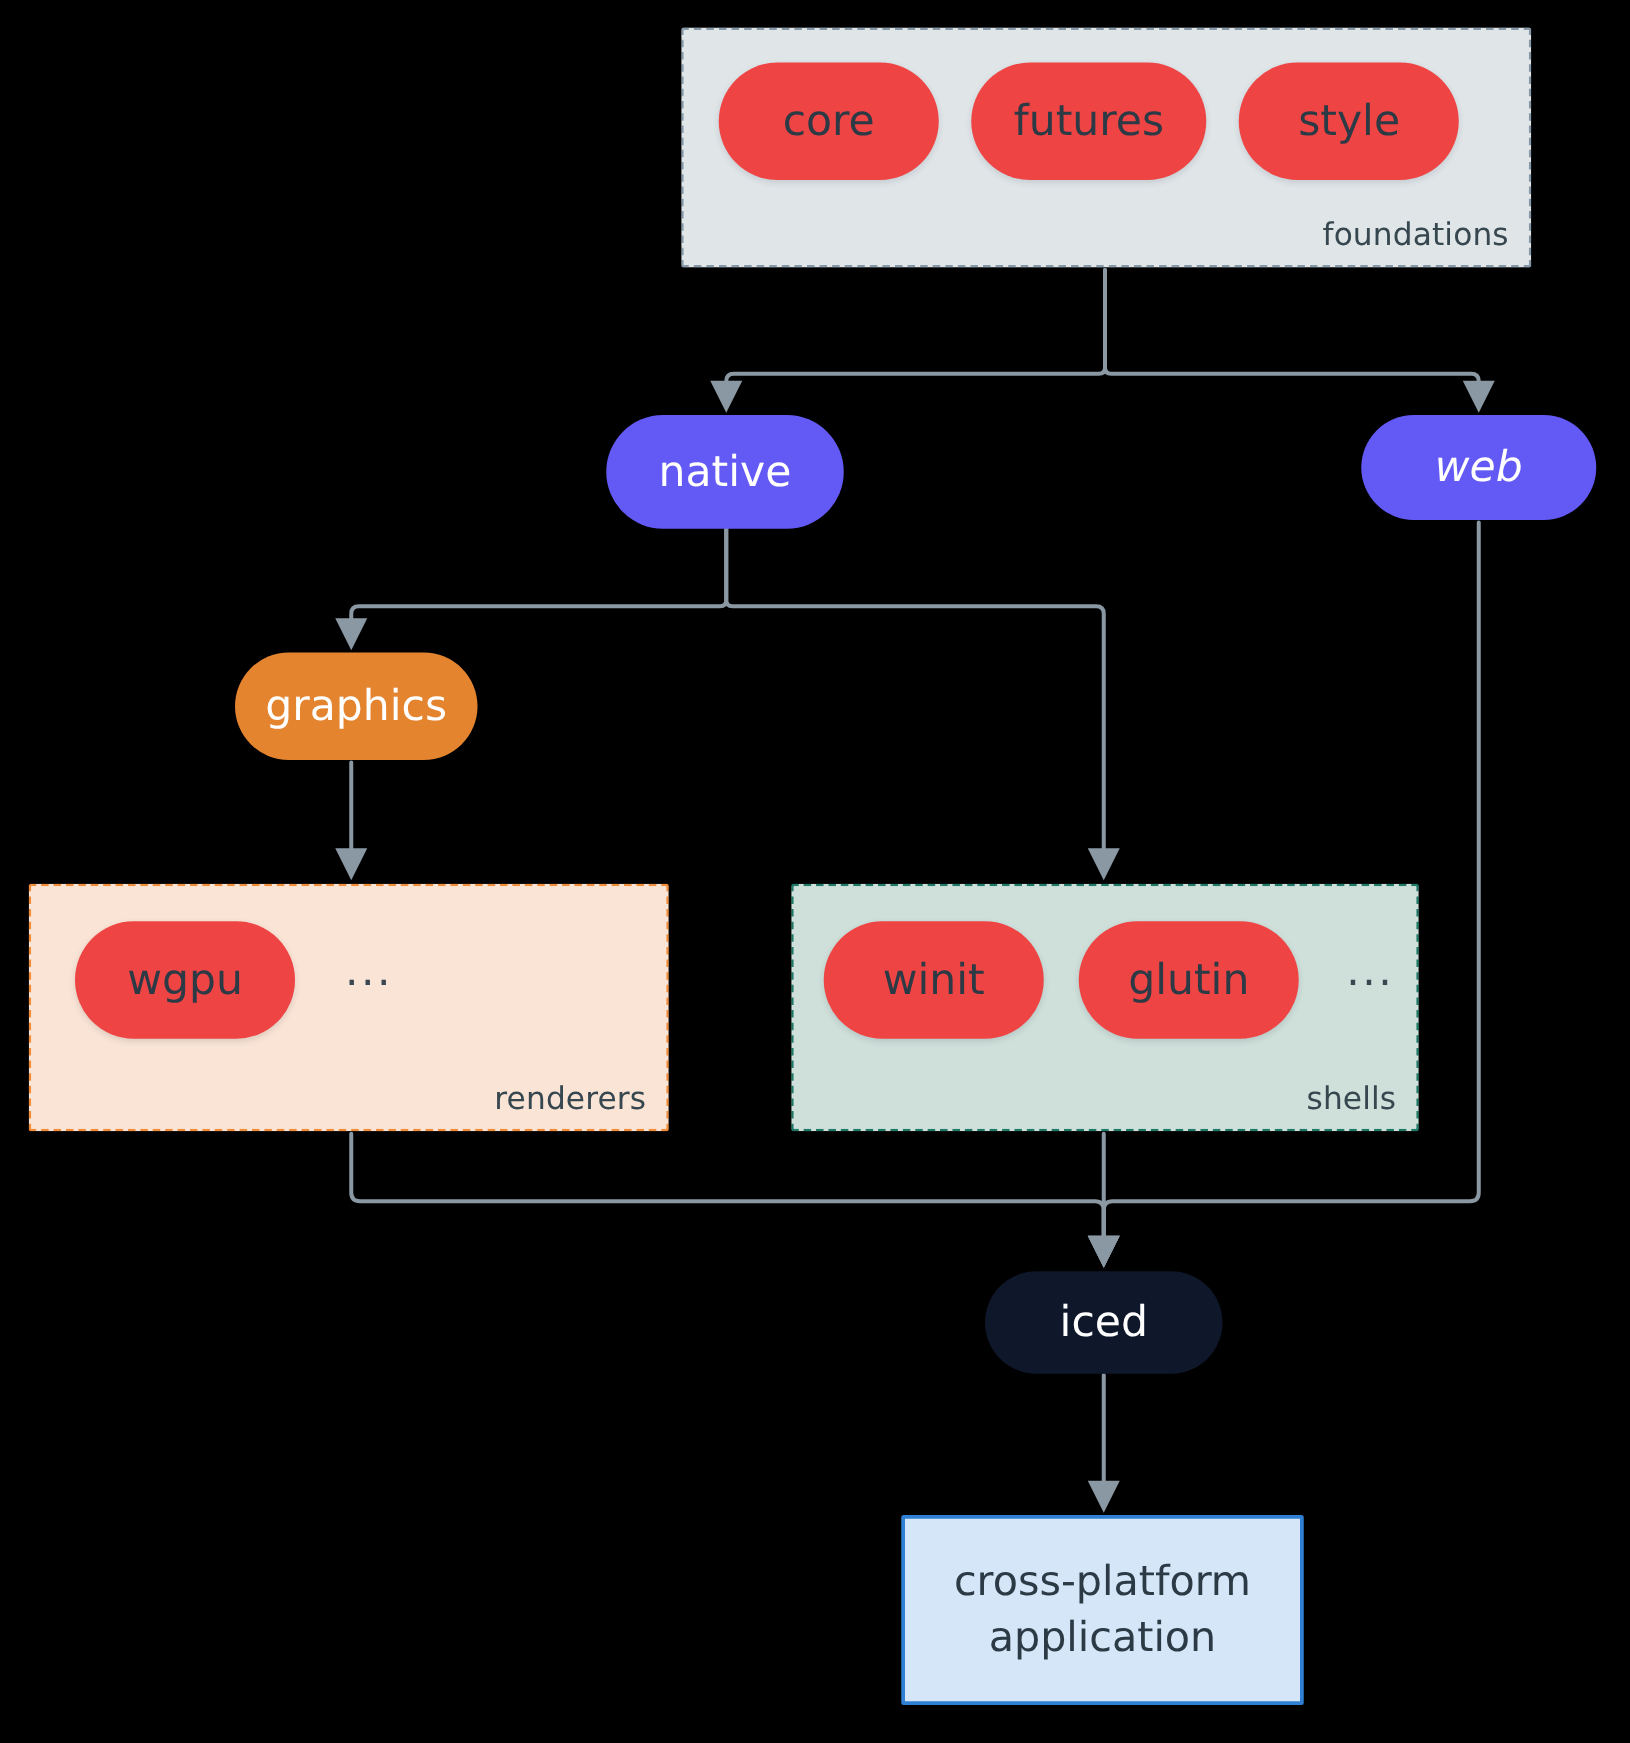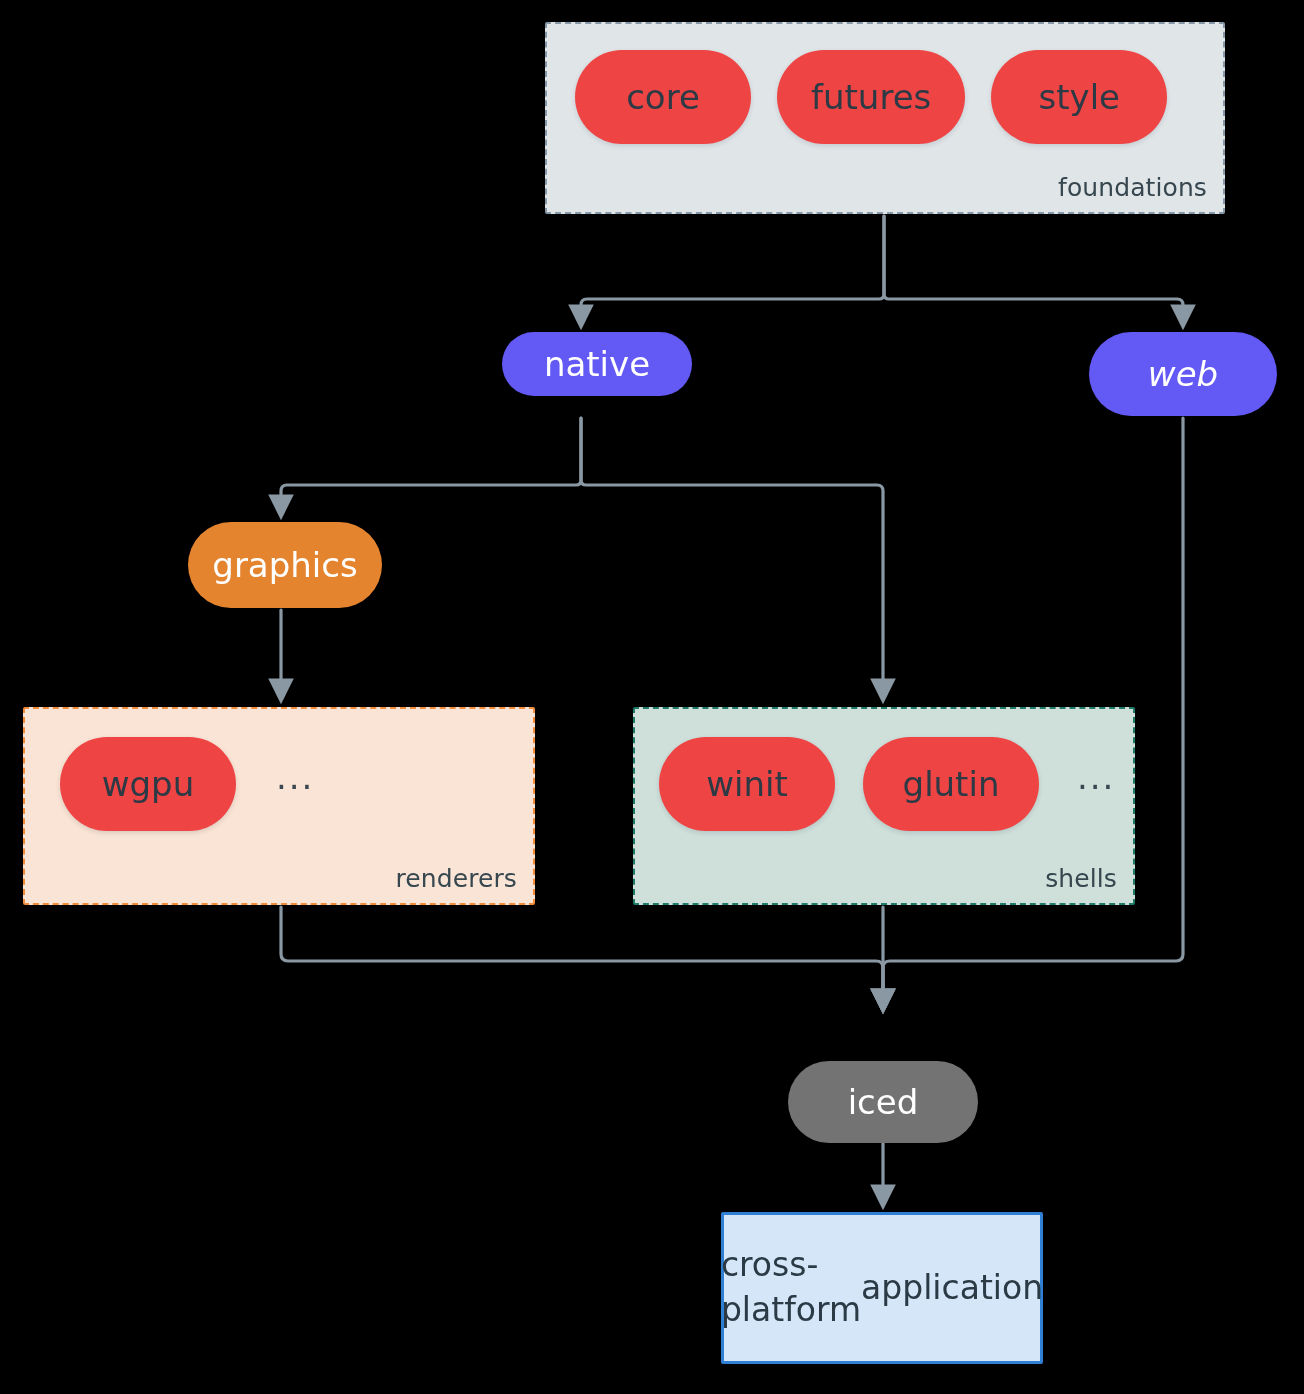--- a/index.html
+++ b/index.html
@@ -123,24 +123,24 @@
     position: absolute;
     display: flex;
     align-items: center;
     justify-content: center;
     border-radius: 60px;
     color: #ffffff;
     font-size: 34px;
     box-sizing: border-box;
   }
   .n-native {
-    left: 502px;
+    left: 485px;
     top: 332px;
     width: 190px;
-    height: 64px;
+    height: 91px;
     background: #6359f5;
   }
   .n-web {
     left: 1089px;
     top: 332px;
     width: 188px;
     height: 84px;
     background: #6359f5;
     font-style: italic;
   }
@@ -149,36 +149,35 @@
     top: 522px;
     width: 194px;
     height: 86px;
     background: #e5842f;
   }
   .n-iced {
     left: 788px;
     top: 1017px;
     width: 190px;
     height: 82px;
-    background: #737373;
-    margin-top: 44px;
+    background: #0f172a;
   }
 
   
   .app-box {
     position: absolute;
     left: 721px;
     top: 1212px;
     width: 322px;
     height: 152px;
     background: #d4e6f8;
     border: 3px solid #2f80d4;
     border-radius: 2px;
     display: flex;
-    flex-direction: row;
+    flex-direction: column;
     align-items: center;
     justify-content: center;
     box-sizing: border-box;
     font-size: 33px;
     color: #2b3a45;
     line-height: 1.35;
   }
 </style>
 </head>
 <body>

